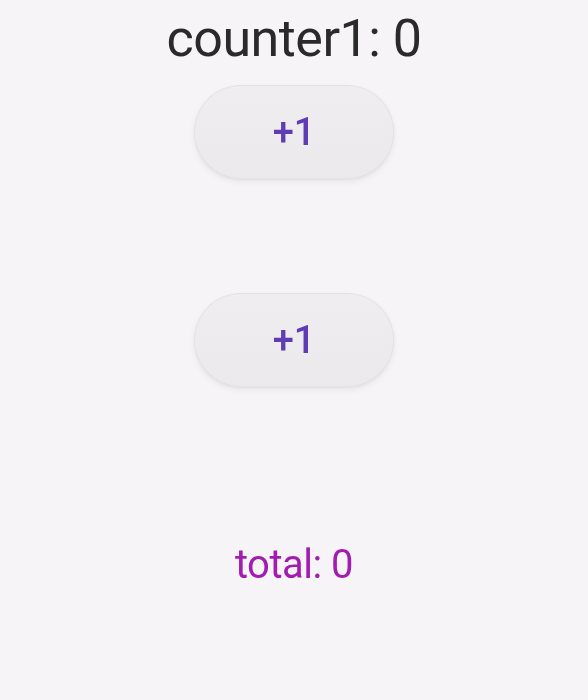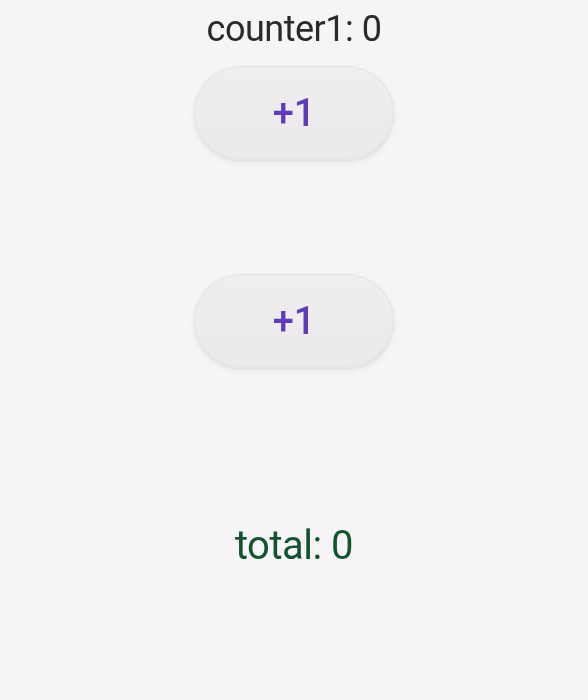--- a/index.html
+++ b/index.html
@@ -19,21 +19,21 @@
       padding-top: 8px;
     }
     
     .counter-section {
       display: flex;
       flex-direction: column;
       align-items: center;
     }
     
     .counter-label {
-      font-size: 36px;
+      font-size: 52px;
       color: #2a2a2a;
       font-weight: 400;
       margin-bottom: 16px;
       letter-spacing: -0.5px;
     }
     
     .increment-button {
       width: 200px;
       height: 94px;
       border-radius: 48px;
@@ -53,21 +53,21 @@
     .section-1 {
       margin-bottom: 114px;
     }
     
     .section-2 {
       margin-bottom: 154px;
     }
     
     .total-label {
       font-size: 40px;
-      color: #14532d;
+      color: #a21caf;
       font-weight: 400;
       letter-spacing: -0.5px;
     }
   </style>
 </head>
 <body>
 
 <div class="counter-section section-1">
   <div class="counter-label">counter1: 0</div>
   <button class="increment-button">+1</button>

